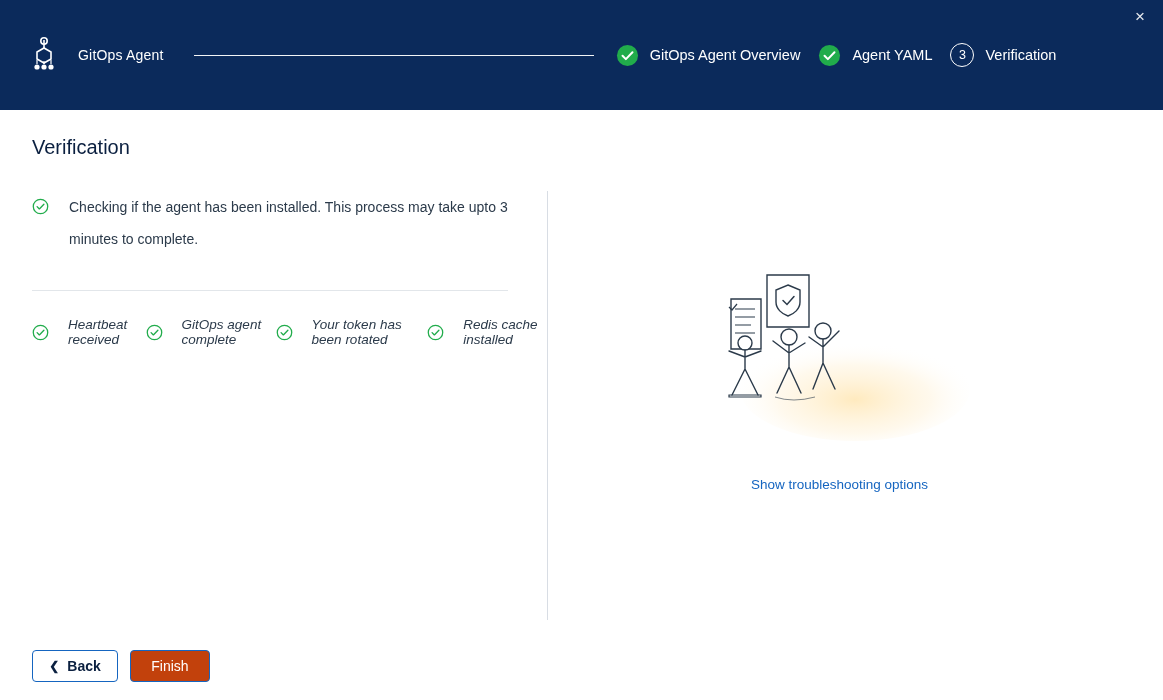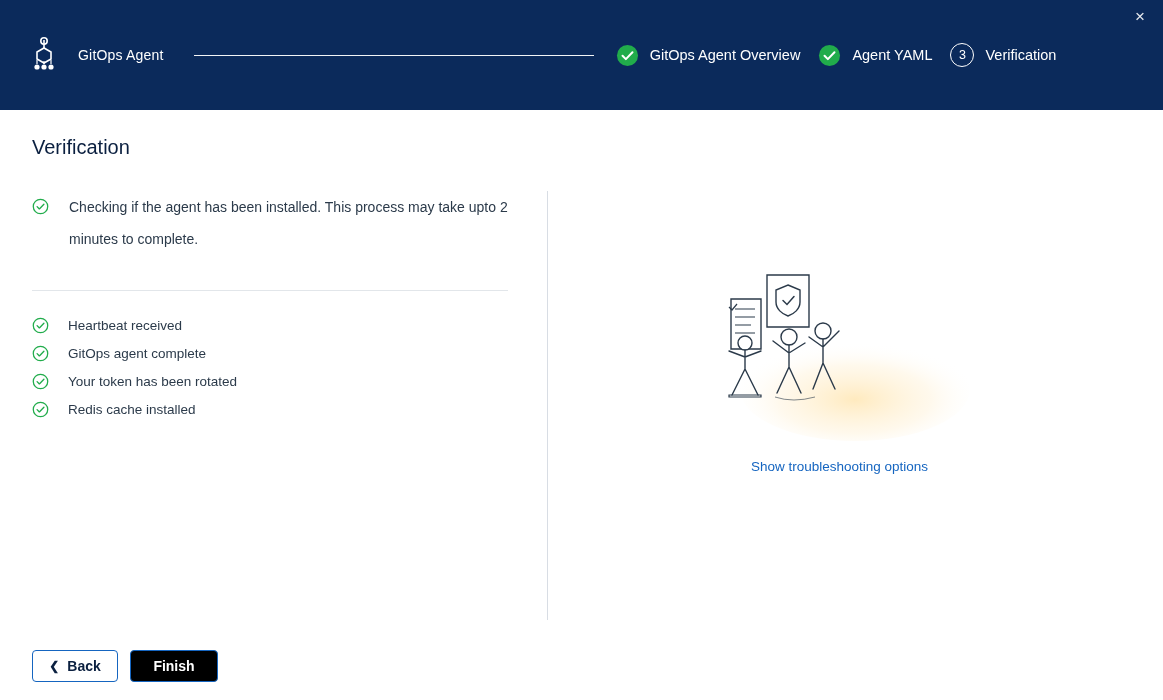--- a/index.html
+++ b/index.html
@@ -142,22 +142,23 @@
   .hr {
     border: none;
     border-top: 1px solid #e2e6ea;
     margin: 35px 8px 0 0;
     width: 476px;
   }
 
   .check-list {
     margin-top: 26px;
     display: flex;
-    flex-direction: column;
+    flex-direction: row;
     gap: 11px;
+    font-style: italic;
   }
   .check-item {
     display: flex;
     align-items: center;
     gap: 19px;
   }
   .check-item-label {
     font-size: 13.5px;
     color: #2b3a4a;
   }
@@ -166,20 +167,21 @@
     flex: 0 0 17px;
   }
 
   
   .illus-wrap {
     width: 270px;
     height: 190px;
     position: relative;
   }
   .troubleshoot-link {
+    margin-top: 18px;
     color: #1565c0;
     font-size: 13.5px;
     text-decoration: none;
     cursor: pointer;
   }
 
   
   .footer {
     position: absolute;
     left: 32px;
@@ -201,25 +203,25 @@
   }
   .btn-back {
     background: #ffffff;
     border: 1px solid #1565c0;
     color: #0b2040;
     gap: 8px;
     font-weight: bold;
     width: 86px;
   }
   .btn-finish {
-    background: #000000;
+    background: #c2410c;
     border: 1px solid #1565c0;
     color: #ffffff;
-    font-weight: bold;
-    width: 88px;
+    font-weight: normal;
+    width: 80px;
   }
   .chev {
     font-size: 12px;
     color: #0b2040;
   }
 </style>
 </head>
 <body>
 
 <div class="page">
@@ -281,21 +283,21 @@
 
       <div class="left-col">
 
         <div class="status-line">
           <span class="check-icon" style="margin-top:7px">
             <svg width="17" height="17" viewBox="0 0 24 24">
               <circle cx="12" cy="12" r="10.2" fill="none" stroke="#21ac4b" stroke-width="1.8"></circle>
               <path d="M7.2 12.2 L10.4 15.4 L16.8 8.9" stroke="#21ac4b" stroke-width="1.9" fill="none" stroke-linecap="round" stroke-linejoin="round"></path>
             </svg>
           </span>
-          <span class="status-text">Checking if the agent has been installed. This process may take upto 2 minutes to complete.</span>
+          <span class="status-text">Checking if the agent has been installed. This process may take upto 3 minutes to complete.</span>
         </div>
 
         <hr class="hr">
 
         <div class="check-list">
 
           <div class="check-item">
             <span class="check-icon">
               <svg width="17" height="17" viewBox="0 0 24 24">
                 <circle cx="12" cy="12" r="10.2" fill="none" stroke="#21ac4b" stroke-width="1.8"></circle>

